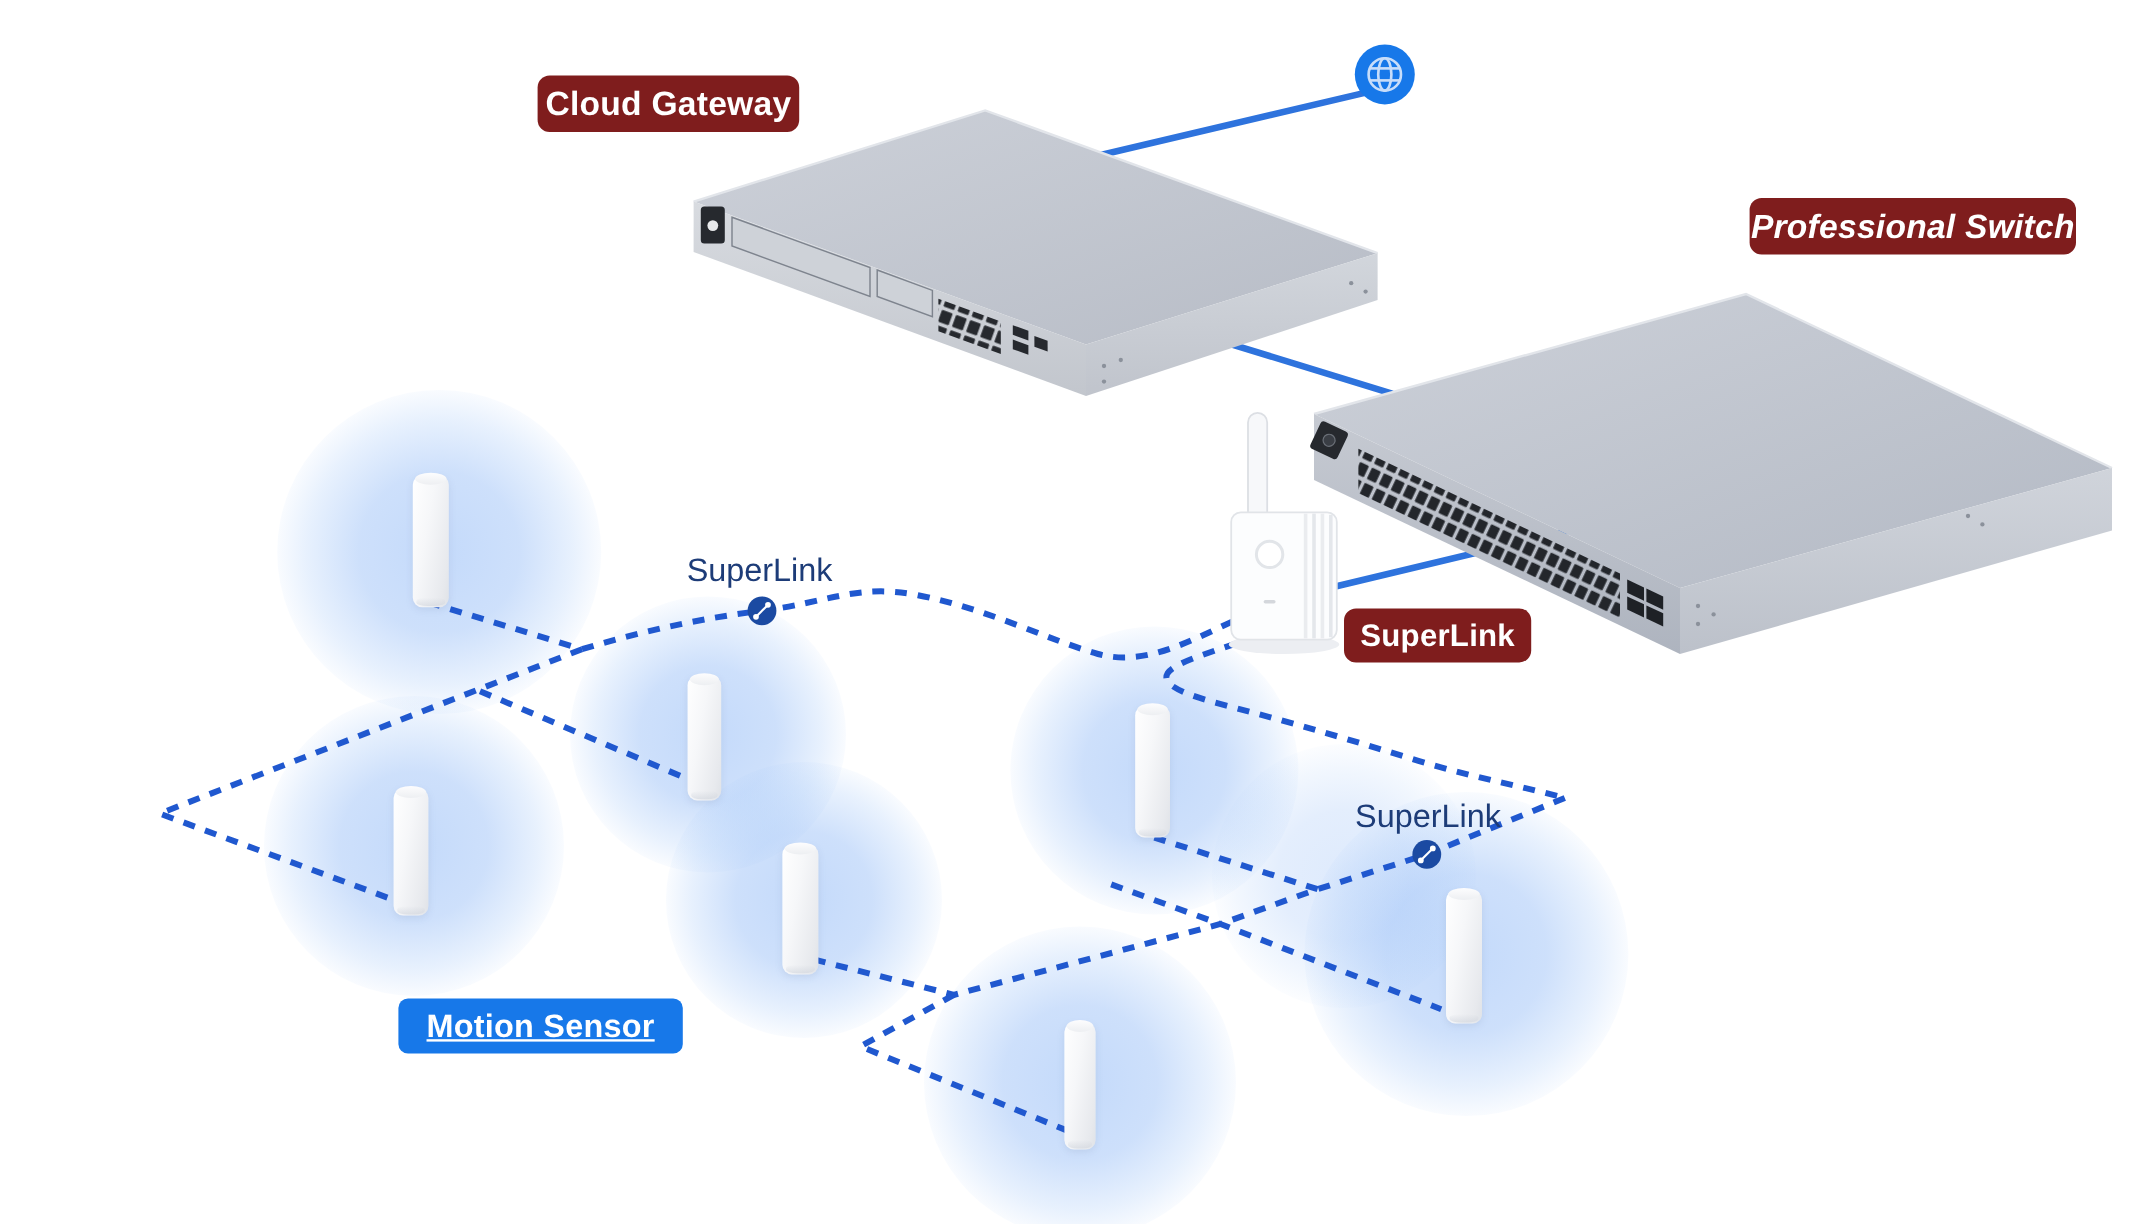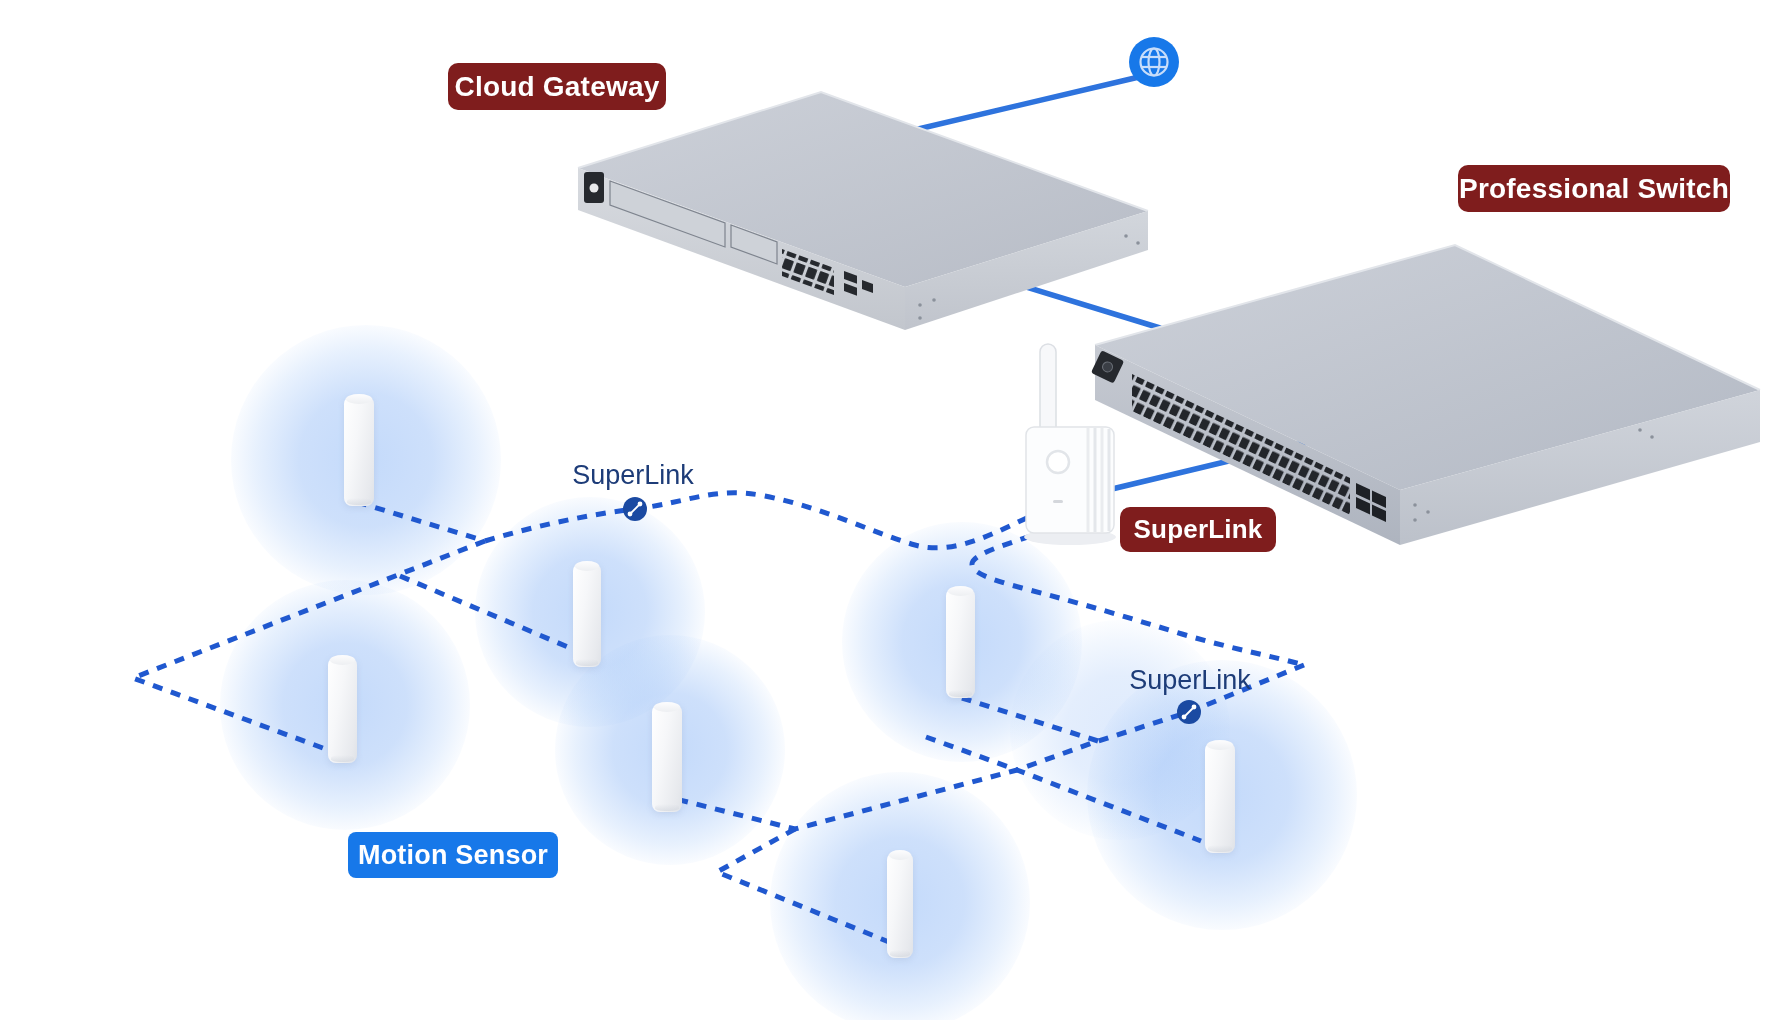--- a/index.html
+++ b/index.html
@@ -173,25 +173,25 @@
   <div class="pillar" style="left:573px;top:563px;width:28px;height:104px;"></div>
   <div class="pillar" style="left:328px;top:657px;width:29px;height:106px;"></div>
   <div class="pillar" style="left:652px;top:704px;width:30px;height:108px;"></div>
   <div class="pillar" style="left:946px;top:588px;width:29px;height:110px;"></div>
   <div class="pillar" style="left:887px;top:852px;width:26px;height:106px;"></div>
   <div class="pillar" style="left:1205px;top:742px;width:30px;height:111px;"></div>
 
   <div class="tag gray" style="left:448px;top:63px;width:218px;height:47px;">
     <span>Cloud Gateway</span>
   </div>
-  <div class="tag gray" style="left:1458px;top:165px;width:272px;height:47px;">
+  <div class="tag gray" style="left:1458px;top:165px;width:272px;height:47px;font-style:italic;">
     <span>Professional Switch</span>
   </div>
   <div class="tag gray" style="left:1120px;top:507px;width:156px;height:45px;font-size:26px;">
     <span>SuperLink</span>
   </div>
-  <div class="tag blue" style="left:348px;top:832px;width:210px;height:46px;">
+  <div class="tag blue" style="left:332px;top:832px;width:237px;height:46px;text-decoration:underline;">
     <span>Motion Sensor</span>
   </div>
   <div class="sl-text" style="left:553px;top:460px;">SuperLink</div>
   <div class="sl-text" style="left:1110px;top:665px;">SuperLink</div>
 
 </div>
 
 </body></html>

